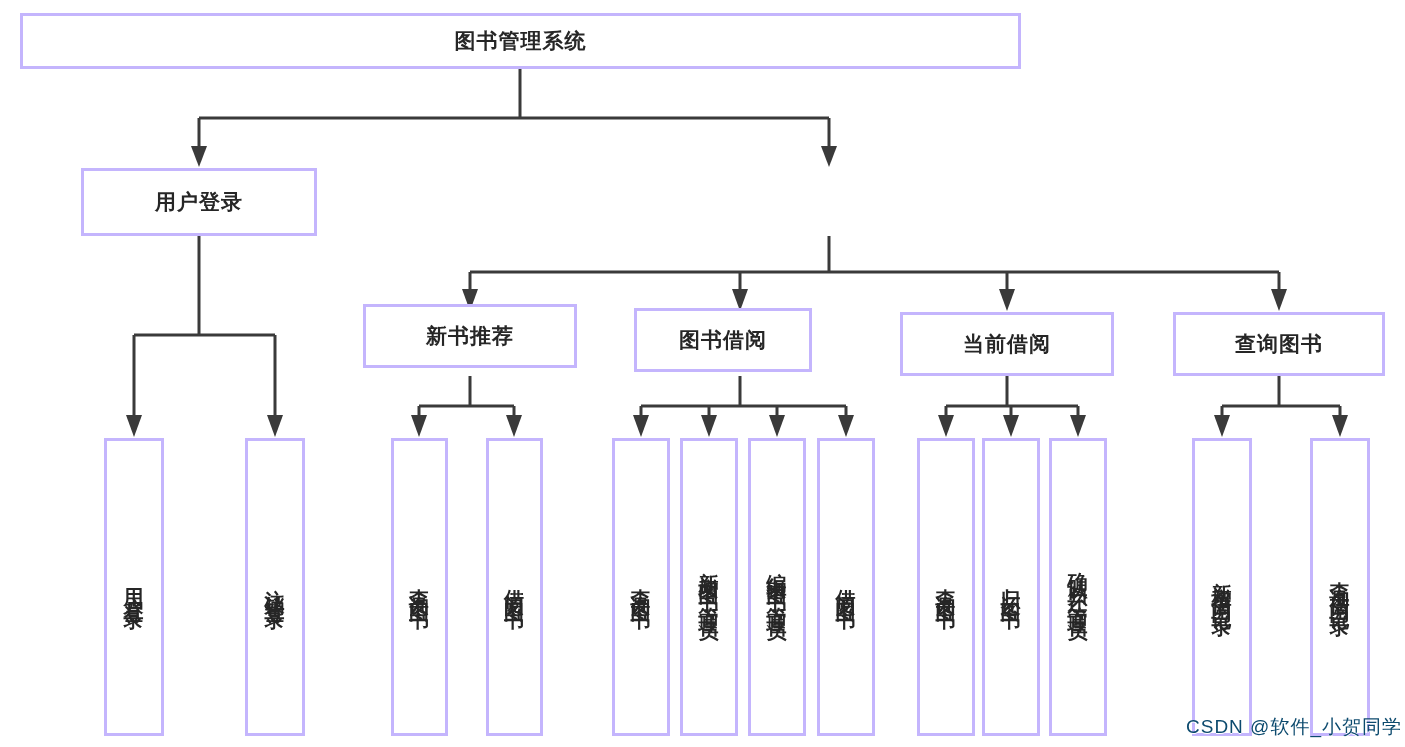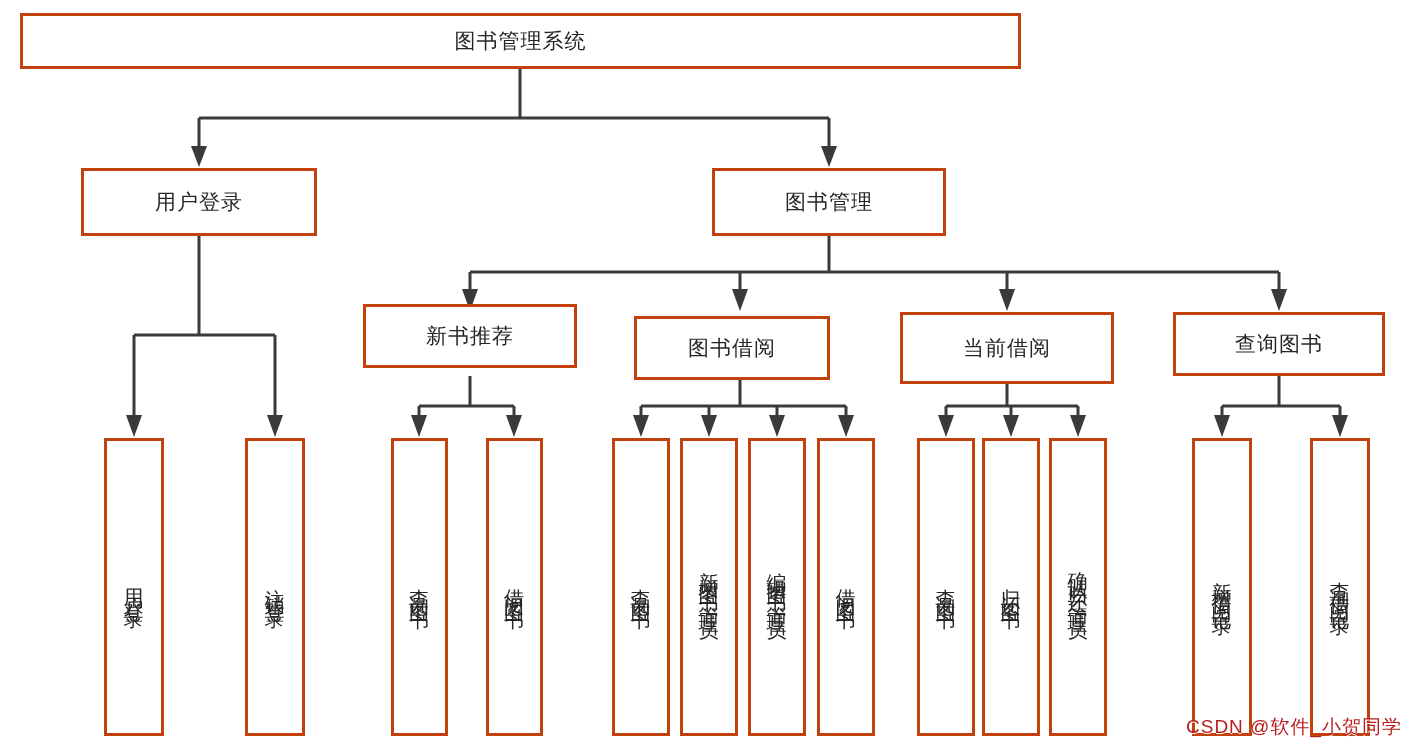--- a/index.html
+++ b/index.html
@@ -9,49 +9,50 @@
     background:#ffffff;
     font-family:"Liberation Sans", sans-serif;
     overflow:hidden;
   }
   svg.wires { position:absolute; left:0; top:0; }
   svg.wires path { stroke:#3a3a3a; stroke-width:3; fill:none; }
   svg.wires polygon { fill:#3a3a3a; stroke:none; }
   .node {
     position:absolute;
     box-sizing:border-box;
-    border:3px solid #c2410c;
+    border:3px solid #c4b5fd;
     background:#ffffff;
     display:flex; align-items:center; justify-content:center;
     color:#262626;
+    font-weight:bold;
   }
   .node .lbl { font-size:21px; letter-spacing:1px; white-space:nowrap; }
   .leaf .lbl {
     writing-mode:vertical-rl;
     font-size:20px;
     line-height:1;
     letter-spacing:7px;
     white-space:normal;
   }
   .watermark {
     position:absolute;
     left:1186px; top:714px;
     font-size:19px;
-    color:#b91c1c;
+    color:#0c4a6e;
     letter-spacing:1px;
     white-space:nowrap;
     text-shadow:0 1px 0 #ffffff;
   }
   
   #n-root            { left:20px;   top:13px;  width:1001px; height:56px; }
   #n-user-login      { left:81px;   top:168px; width:236px;  height:68px; }
   #n-book-mgmt       { left:712px;  top:168px; width:234px;  height:68px; }
   #n-new-book-rec    { left:363px;  top:304px; width:214px;  height:64px; }
-  #n-book-borrow     { left:634px;  top:316px; width:196px;  height:64px; }
-  #n-current-borrow  { left:900px;  top:312px; width:214px;  height:72px; }
+  #n-book-borrow     { left:634px;  top:308px; width:178px;  height:64px; }
+  #n-current-borrow  { left:900px;  top:312px; width:214px;  height:64px; }
   #n-borrow-records  { left:1173px; top:312px; width:212px;  height:64px; }
   #n-leaf-user-login     { left:104px;  top:438px; width:60px; height:298px; }
   #n-leaf-logout         { left:245px;  top:438px; width:60px; height:298px; }
   #n-rec-query-book      { left:391px;  top:438px; width:57px; height:298px; }
   #n-rec-borrow-book     { left:486px;  top:438px; width:57px; height:298px; }
   #n-bb-query-book       { left:612px;  top:438px; width:58px; height:298px; }
   #n-bb-add-book         { left:680px;  top:438px; width:58px; height:298px; }
   #n-bb-edit-book        { left:748px;  top:438px; width:58px; height:298px; }
   #n-bb-borrow-book      { left:817px;  top:438px; width:58px; height:298px; }
   #n-cb-query-book       { left:917px;  top:438px; width:58px; height:298px; }
@@ -115,23 +116,20 @@
     </g>
   </svg>
 
   <div class="node" id="n-root">
     <span class="lbl">图书管理系统</span>
   </div>
 
   <div class="node" id="n-user-login">
     <span class="lbl">用户登录</span>
   </div>
-  <div class="node" id="n-book-mgmt">
-    <span class="lbl">图书管理</span>
-  </div>
 
   <div class="node" id="n-new-book-rec">
     <span class="lbl">新书推荐</span>
   </div>
   <div class="node" id="n-book-borrow">
     <span class="lbl">图书借阅</span>
   </div>
   <div class="node" id="n-current-borrow">
     <span class="lbl">当前借阅</span>
   </div>

